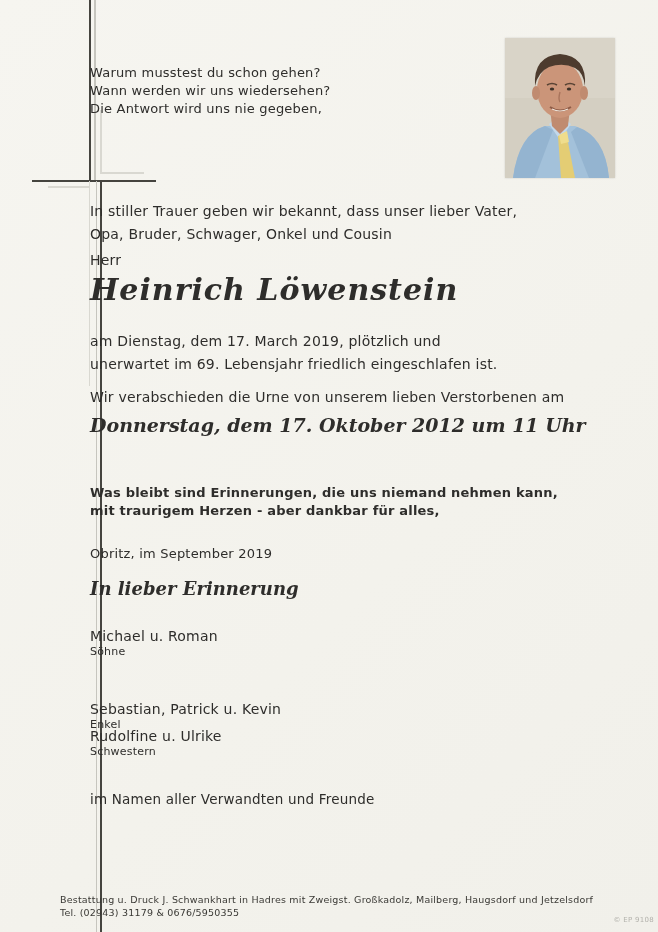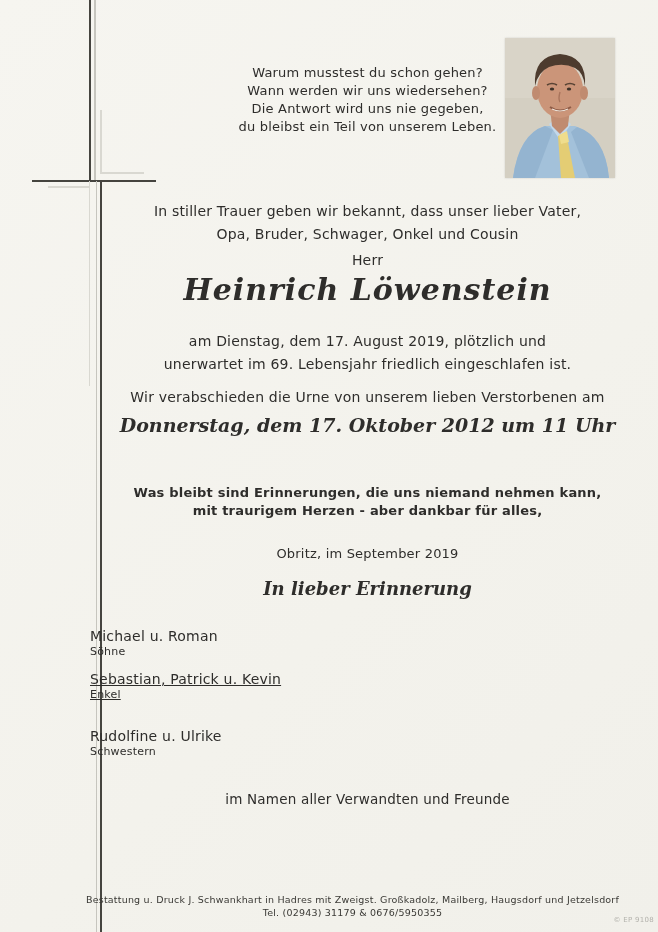--- a/index.html
+++ b/index.html
@@ -10,38 +10,38 @@
     color:#2e2d2b;
   }
   .card{position:absolute;inset:0;background:linear-gradient(135deg,#f6f5f0 0%,#f3f2ec 60%,#f1f0ea 100%);}
   
   .ln{position:absolute;background:#45443f;}
   .ln.light{background:#c6c5be;}
   .ln.lighter{background:#d9d8d1;}
   
   .photo{position:absolute;left:505px;top:38px;width:110px;height:140px;box-shadow:0 0 2px rgba(0,0,0,.15);}
   
-  .tb{position:absolute;left:90px;width:555px;text-align:center;}
+  .tb{position:absolute;left:90px;width:555px;}
   .hand{font-family:"DejaVu Sans",sans-serif;letter-spacing:.2px;}
   .script{font-family:"DejaVu Serif",serif;font-style:italic;font-weight:bold;}
   .poem{top:64px;font-size:13px;line-height:18px;}
   .intro{top:200px;font-size:14px;line-height:23px;}
   .salutation{top:252px;font-size:14px;}
   .name{top:272px;font-size:30px;letter-spacing:1px;}
   .death{top:330px;font-size:14px;line-height:23px;}
   .farewell{top:389px;font-size:14px;}
   .funeral-dt{top:414px;font-size:19px;}
   .funeral-place{top:447px;font-size:14px;}
   .remember{top:484px;font-size:13px;line-height:17.5px;font-weight:bold;}
   .dateline{top:546px;font-size:13px;}
   .heading{top:578px;font-size:18px;}
   .mourner{position:absolute;left:90px;width:555px;text-align:left;}
   .mourner .names{font-size:14px;line-height:18px;}
   .mourner .relation{font-size:11px;line-height:13px;}
-  .m1{top:627px;} .m2{top:670px;text-decoration:underline;} .m3{top:727px;}
+  .m1{top:627px;} .m2{top:700px;} .m3{top:727px;}
   .closing{top:791px;font-size:13.5px;}
   .footer{top:893px;left:60px;width:585px;font-size:9.5px;line-height:13px;color:#3a3935;}
   .copyright{position:absolute;right:4px;bottom:8px;font-size:7px;color:#b3b2ac;letter-spacing:.3px;margin-left:30px;}
 </style>
 </head>
 <body>
 
 <div class="card">
 
   <div>
@@ -87,34 +87,33 @@
       <path d="M55 54 Q53 61 55 64" stroke="#a9745c" stroke-width="1.4" fill="none"></path>
       <path d="M45 69 Q55 76 66 69" stroke="#8e5b46" stroke-width="1.8" fill="none"></path>
       <path d="M47 71 Q55 75 63 71" stroke="#f0e6dc" stroke-width="1.2" fill="none"></path>
     </svg>
   </div>
 
   <div class="tb poem hand">
     <div>Warum musstest du schon gehen?</div>
     <div>Wann werden wir uns wiedersehen?</div>
     <div>Die Antwort wird uns nie gegeben,</div>
-    <div>du bleibst ein Teil von unserem Leben.</div>
   </div>
 
   <div class="tb intro hand">
     <div>In stiller Trauer geben wir bekannt, dass unser lieber Vater,</div>
     <div>Opa, Bruder, Schwager, Onkel und Cousin</div>
   </div>
 
   <div class="tb salutation hand">Herr</div>
 
   <div class="tb name script">Heinrich Löwenstein</div>
 
   <div class="tb death hand">
-    <div>am Dienstag, dem 17. August 2019, plötzlich und</div>
+    <div>am Dienstag, dem 17. March 2019, plötzlich und</div>
     <div>unerwartet im 69. Lebensjahr friedlich eingeschlafen ist.</div>
   </div>
 
   <div class="tb farewell hand">Wir verabschieden die Urne von unserem lieben Verstorbenen am</div>
 
   <div class="tb funeral-dt script">Donnerstag, dem 17. Oktober 2012 um 11 Uhr</div>
 
 
   <div class="tb remember hand">
     <div>Was bleibt sind Erinnerungen, die uns niemand nehmen kann,</div>

